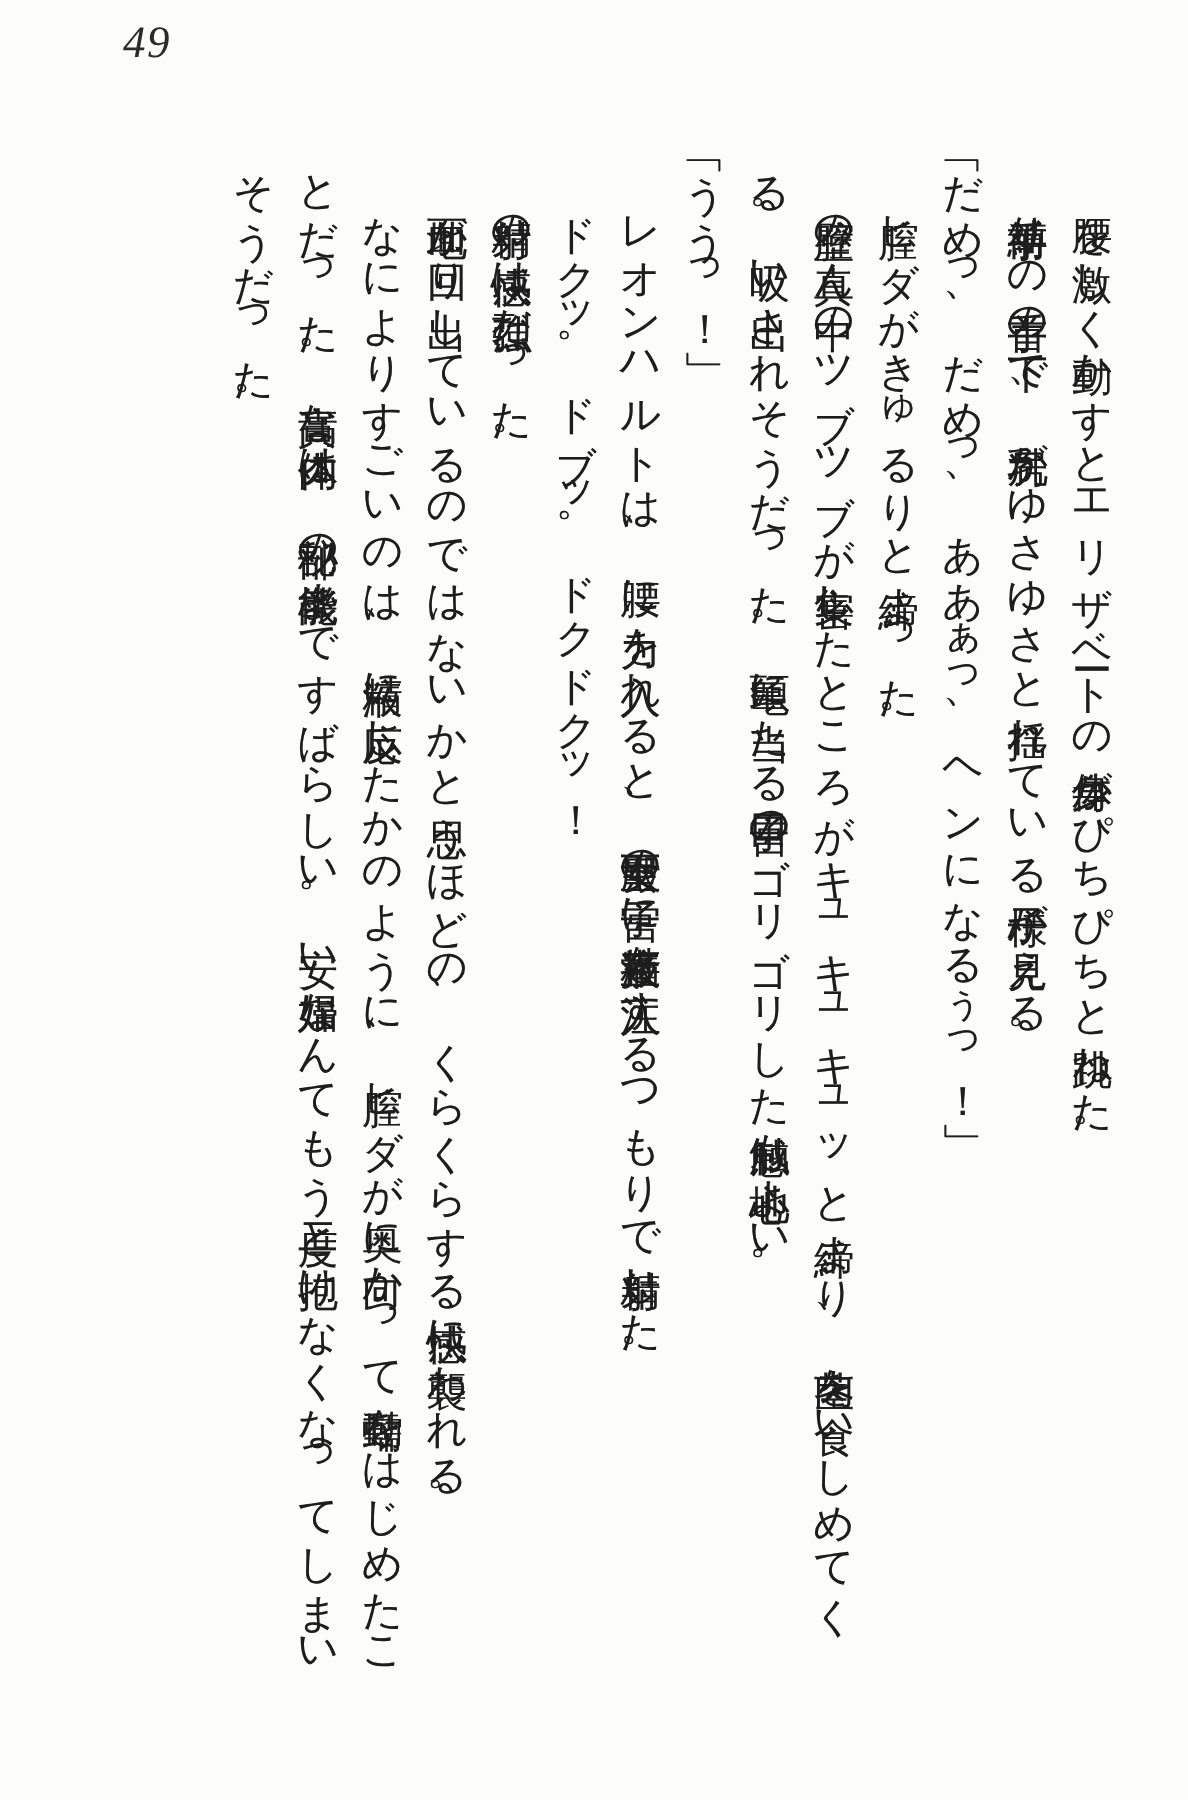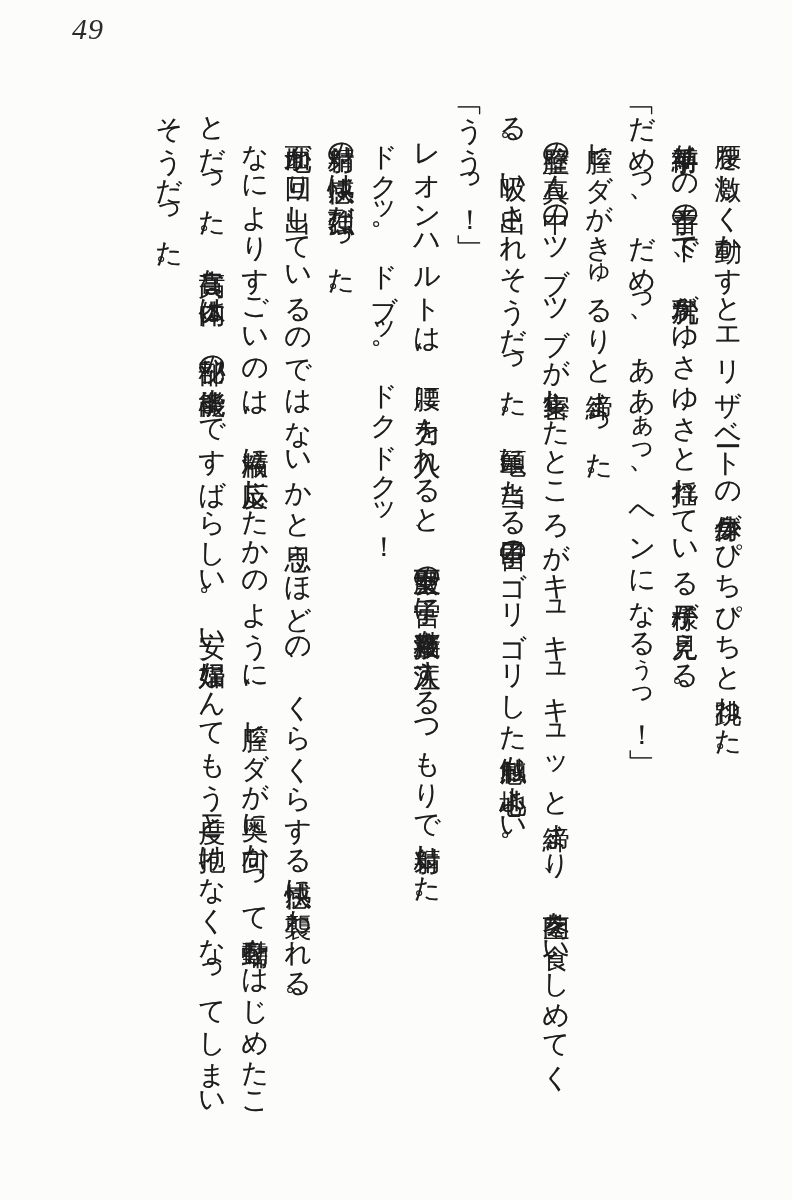--- a/index.html
+++ b/index.html
@@ -7,20 +7,21 @@
     width: 792px;
     height: 1200px;
     position: relative;
     overflow: hidden;
     background: #fcfcfb;
     font-family: "Liberation Serif", "DejaVu Serif", serif;
   }
   .page {
     position: absolute;
     inset: 0;
+    margin-left: 10px;
   }
   .page-number {
     position: absolute;
     left: 72px;
     top: 12px;
     font-size: 30px;
     font-style: italic;
     color: #2b2b2b;
     letter-spacing: 1px;
   }

